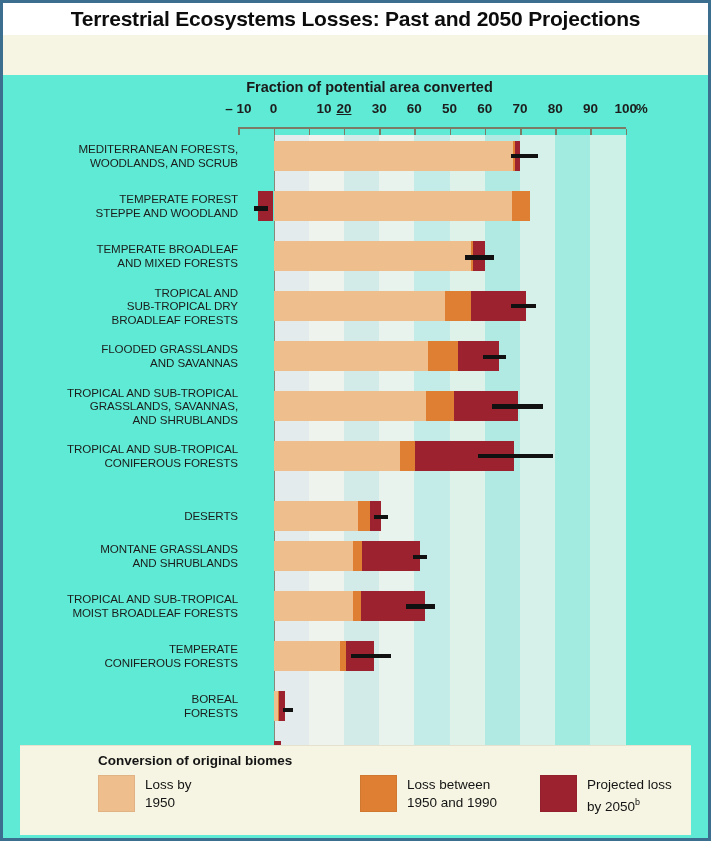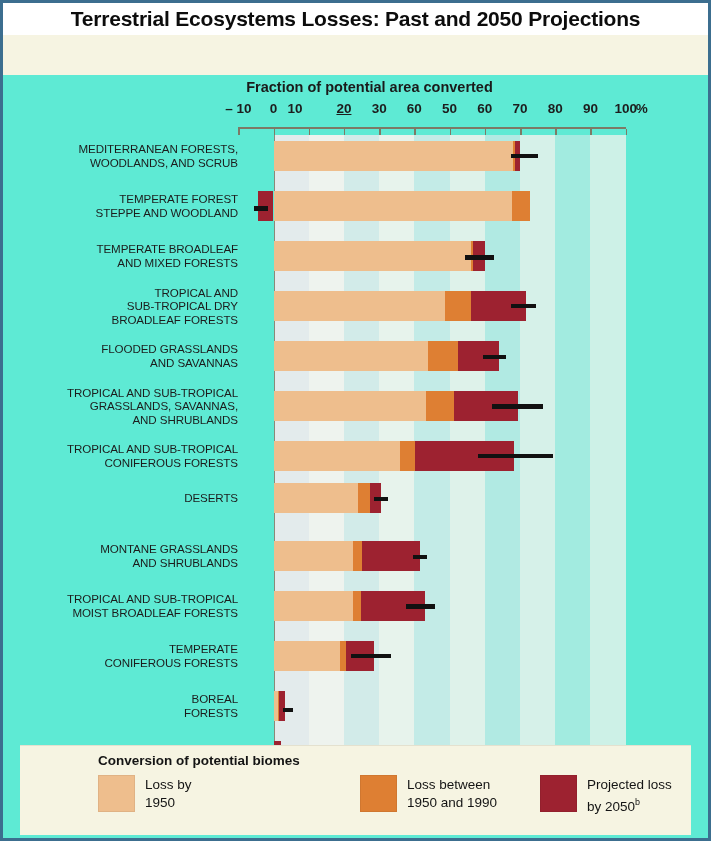--- a/index.html
+++ b/index.html
@@ -112,21 +112,21 @@
 
   <div id="plot-wrap">
 
     <div id="axis-title">
       <span id="axis-title-inner">Fraction of potential area converted</span>
     </div>
 
     <div id="tick-labels">
         <div class="tick-label" style="left: 235.28px;">– 10</div>
         <div class="tick-label" style="left: 270.5px;">0</div>
-        <div class="tick-label" style="left: 292px;">10</div>
+        <div class="tick-label" style="left: 321px;">10</div>
         <div class="tick-label" style="left: 340.94px; text-decoration: underline;">20</div>
         <div class="tick-label" style="left: 376.16px;">30</div>
         <div class="tick-label" style="left: 411.38px;">60</div>
         <div class="tick-label" style="left: 446.6px;">50</div>
         <div class="tick-label" style="left: 481.82px;">60</div>
         <div class="tick-label" style="left: 517.04px;">70</div>
         <div class="tick-label" style="left: 552.26px;">80</div>
         <div class="tick-label" style="left: 587.48px;">90</div>
         <div class="tick-label" style="left: 622.7px;">100</div>
         <div id="pct-sign" style="left: 632.7px;">%</div>
@@ -225,21 +225,21 @@
             <div>TROPICAL AND SUB-TROPICAL</div>
             <div>CONIFEROUS FORESTS</div>
           </div>
           <div class="bar-layer" style="top: 6px; height: 30px; left: 0px; width: 705px;">
             <div class="seg seg-tan" style="left: 270.5px; width: 126.792px;"></div>
             <div class="seg seg-orange" style="left: 397.292px; width: 15.1446px;"></div>
             <div class="seg seg-red" style="left: 412.437px; width: 98.2638px;"></div>
           </div>
           <div class="errbar" style="left: 474.776px; width: 75.723px; top: 18.6px;"></div>
         </div>
-        <div class="row" style="top: 342px; height: 50px; text-decoration: underline;">
+        <div class="row" style="top: 360px; height: 50px; text-decoration: underline;">
           <div class="row-label" style="top: 14.2px;">
             <div>DESERTS</div>
           </div>
           <div class="bar-layer" style="top: 6px; height: 30px; left: 0px; width: 705px;">
             <div class="seg seg-tan" style="left: 270.5px; width: 84.528px;"></div>
             <div class="seg seg-orange" style="left: 355.028px; width: 11.6226px;"></div>
             <div class="seg seg-red" style="left: 366.651px; width: 11.2704px;"></div>
           </div>
           <div class="errbar" style="left: 370.877px; width: 14.088px; top: 19.8px;"></div>
         </div>
@@ -311,21 +311,21 @@
       <div class="tick-mark" style="left: 446.6px;"></div>
       <div class="tick-mark" style="left: 481.82px;"></div>
       <div class="tick-mark" style="left: 517.04px;"></div>
       <div class="tick-mark" style="left: 552.26px;"></div>
       <div class="tick-mark" style="left: 587.48px;"></div>
       <div class="tick-mark" style="left: 622.7px;"></div>
     </div>
 
   <div id="legend">
     <div id="legend-sep-top"></div>
-    <div id="legend-title">Conversion of potential biomes</div>
+    <div id="legend-title">Conversion of original biomes</div>
     <div id="legend-items">
         <div class="legend-item" style="left: 78px;">
           <div class="legend-swatch" style="background: rgb(238, 190, 141);"></div>
           <div class="legend-text">
             <div>Loss by</div>
             <div>1950</div>
           </div>
         </div>
         <div class="legend-item" style="left: 340px;">
           <div class="legend-swatch" style="background: rgb(222, 127, 51);"></div>

